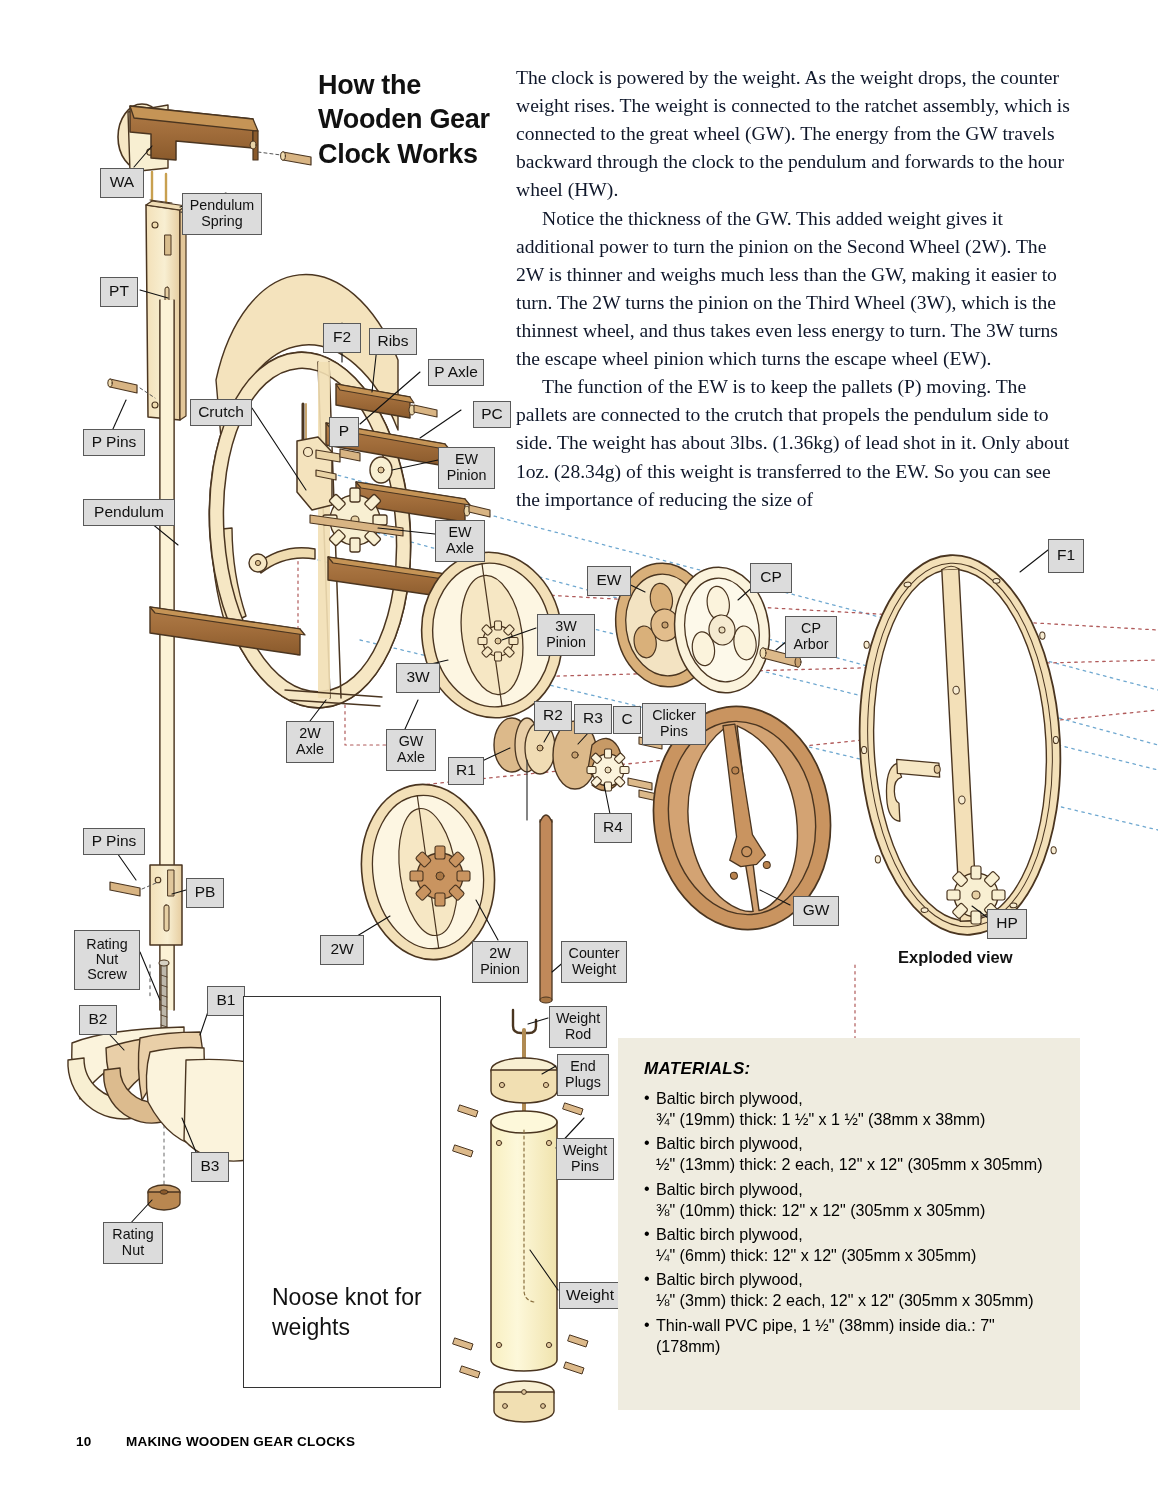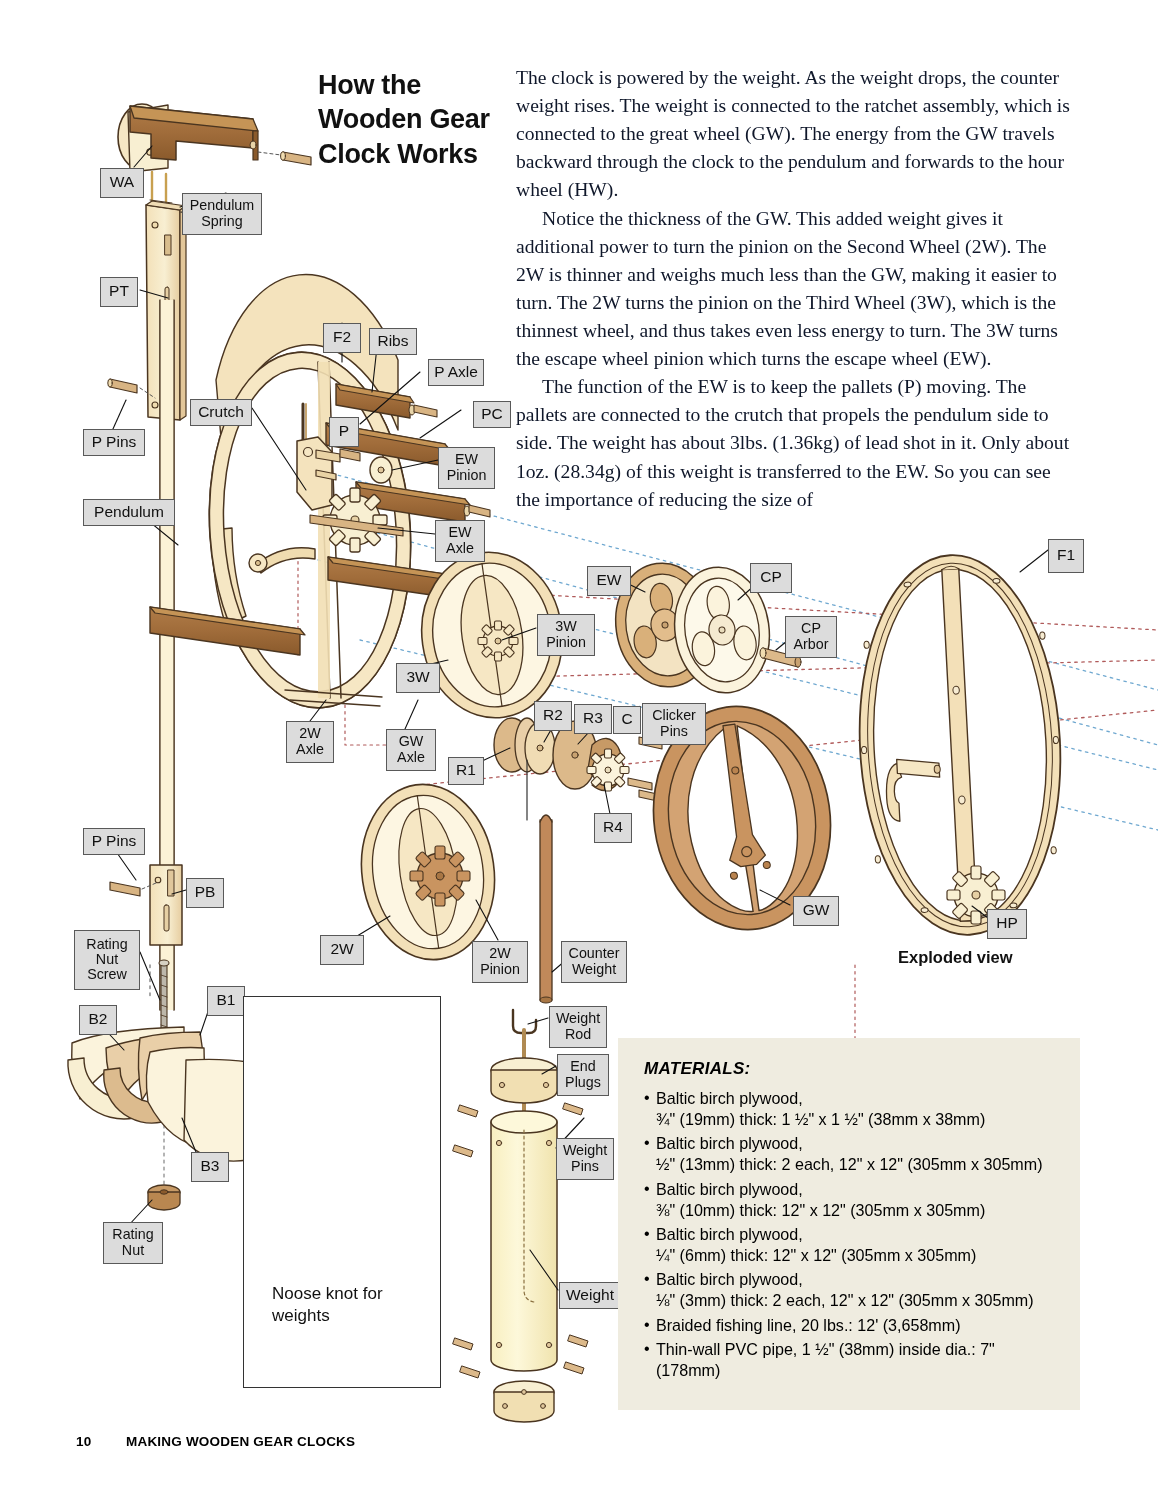--- a/index.html
+++ b/index.html
@@ -36,21 +36,21 @@
   
   .lbl{position:absolute;background:#dcdcdc;border:1.6px solid #595959;
     font-size:15.5px;line-height:1.07;text-align:center;color:#111;
     padding:2px 5px 3px 5px;box-sizing:border-box;white-space:pre-line;
     font-family:"Liberation Sans",sans-serif;}
   .lbl.sm{font-size:14.3px;}
 
   
   #noose-box{position:absolute;left:243px;top:996px;width:196px;height:390px;
     border:1.5px solid #333;background:#fff;}
-  #noose-cap{position:absolute;left:272px;top:1283px;width:150px;font-size:17px;
+  #noose-cap{position:absolute;left:272px;top:1283px;width:150px;font-size:23px;
     line-height:1.3;color:#111;}
   #exploded-cap{position:absolute;left:898px;top:948px;font-size:16.5px;
     font-weight:bold;color:#111;}
 
   svg{position:absolute;left:0;top:0;}
   .dg{overflow:visible;}
 </style>
 </head>
 <body>
 
@@ -623,20 +623,19 @@
 <div id="exploded-cap">Exploded view</div>
 
 <div id="materials">
   <h3>MATERIALS:</h3>
   <ul id="materials-list">
       <li><span>Baltic birch plywood,</span><span class="l2">¾" (19mm) thick: 1 ½" x 1 ½" (38mm x 38mm)</span></li>
       <li><span>Baltic birch plywood,</span><span class="l2">½" (13mm) thick: 2 each, 12" x 12" (305mm x 305mm)</span></li>
       <li><span>Baltic birch plywood,</span><span class="l2">⅜" (10mm) thick: 12" x 12" (305mm x 305mm)</span></li>
       <li><span>Baltic birch plywood,</span><span class="l2">¼" (6mm) thick: 12" x 12" (305mm x 305mm)</span></li>
       <li><span>Baltic birch plywood,</span><span class="l2">⅛" (3mm) thick: 2 each, 12" x 12" (305mm x 305mm)</span></li>
-      <li><span>Braided fishing line, 20 lbs.: 12' (3,658mm)</span></li>
       <li><span>Thin-wall PVC pipe, 1 ½" (38mm) inside dia.: 7" (178mm)</span></li>
     </ul>
 </div>
 
 <div id="footer">
   <span class="pg">10</span><span>MAKING WOODEN GEAR CLOCKS</span>
 </div>
 
 </body></html>

